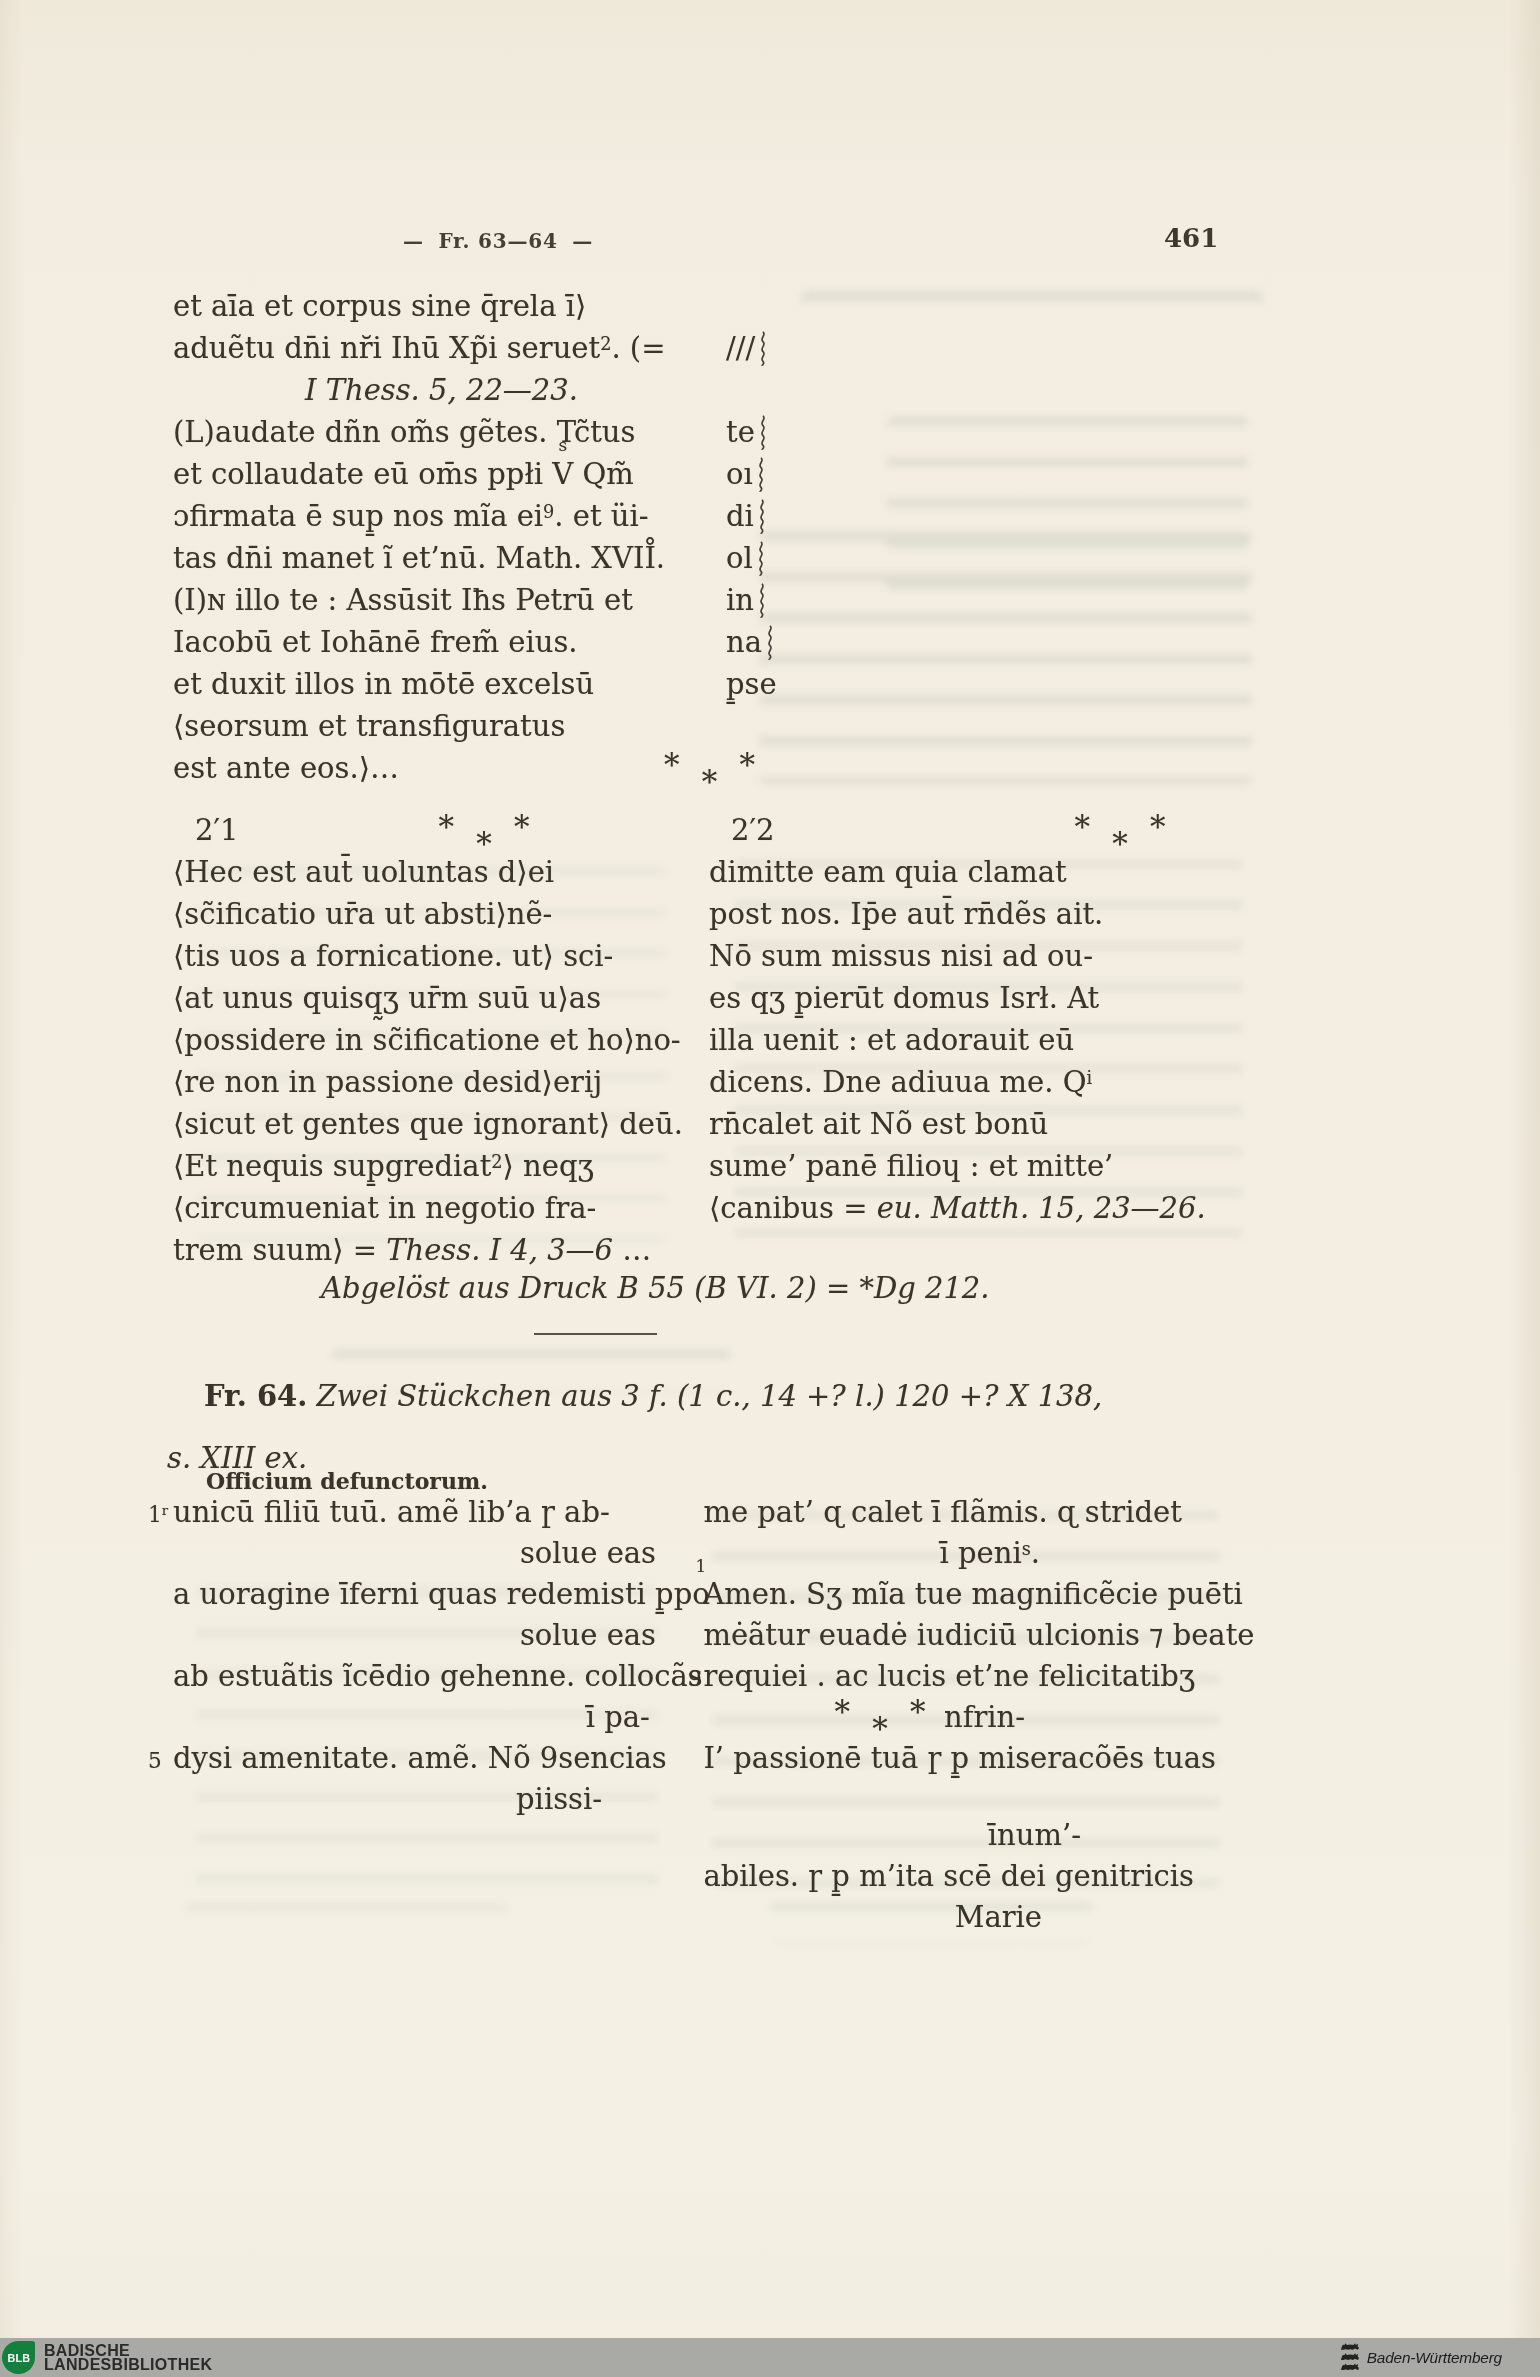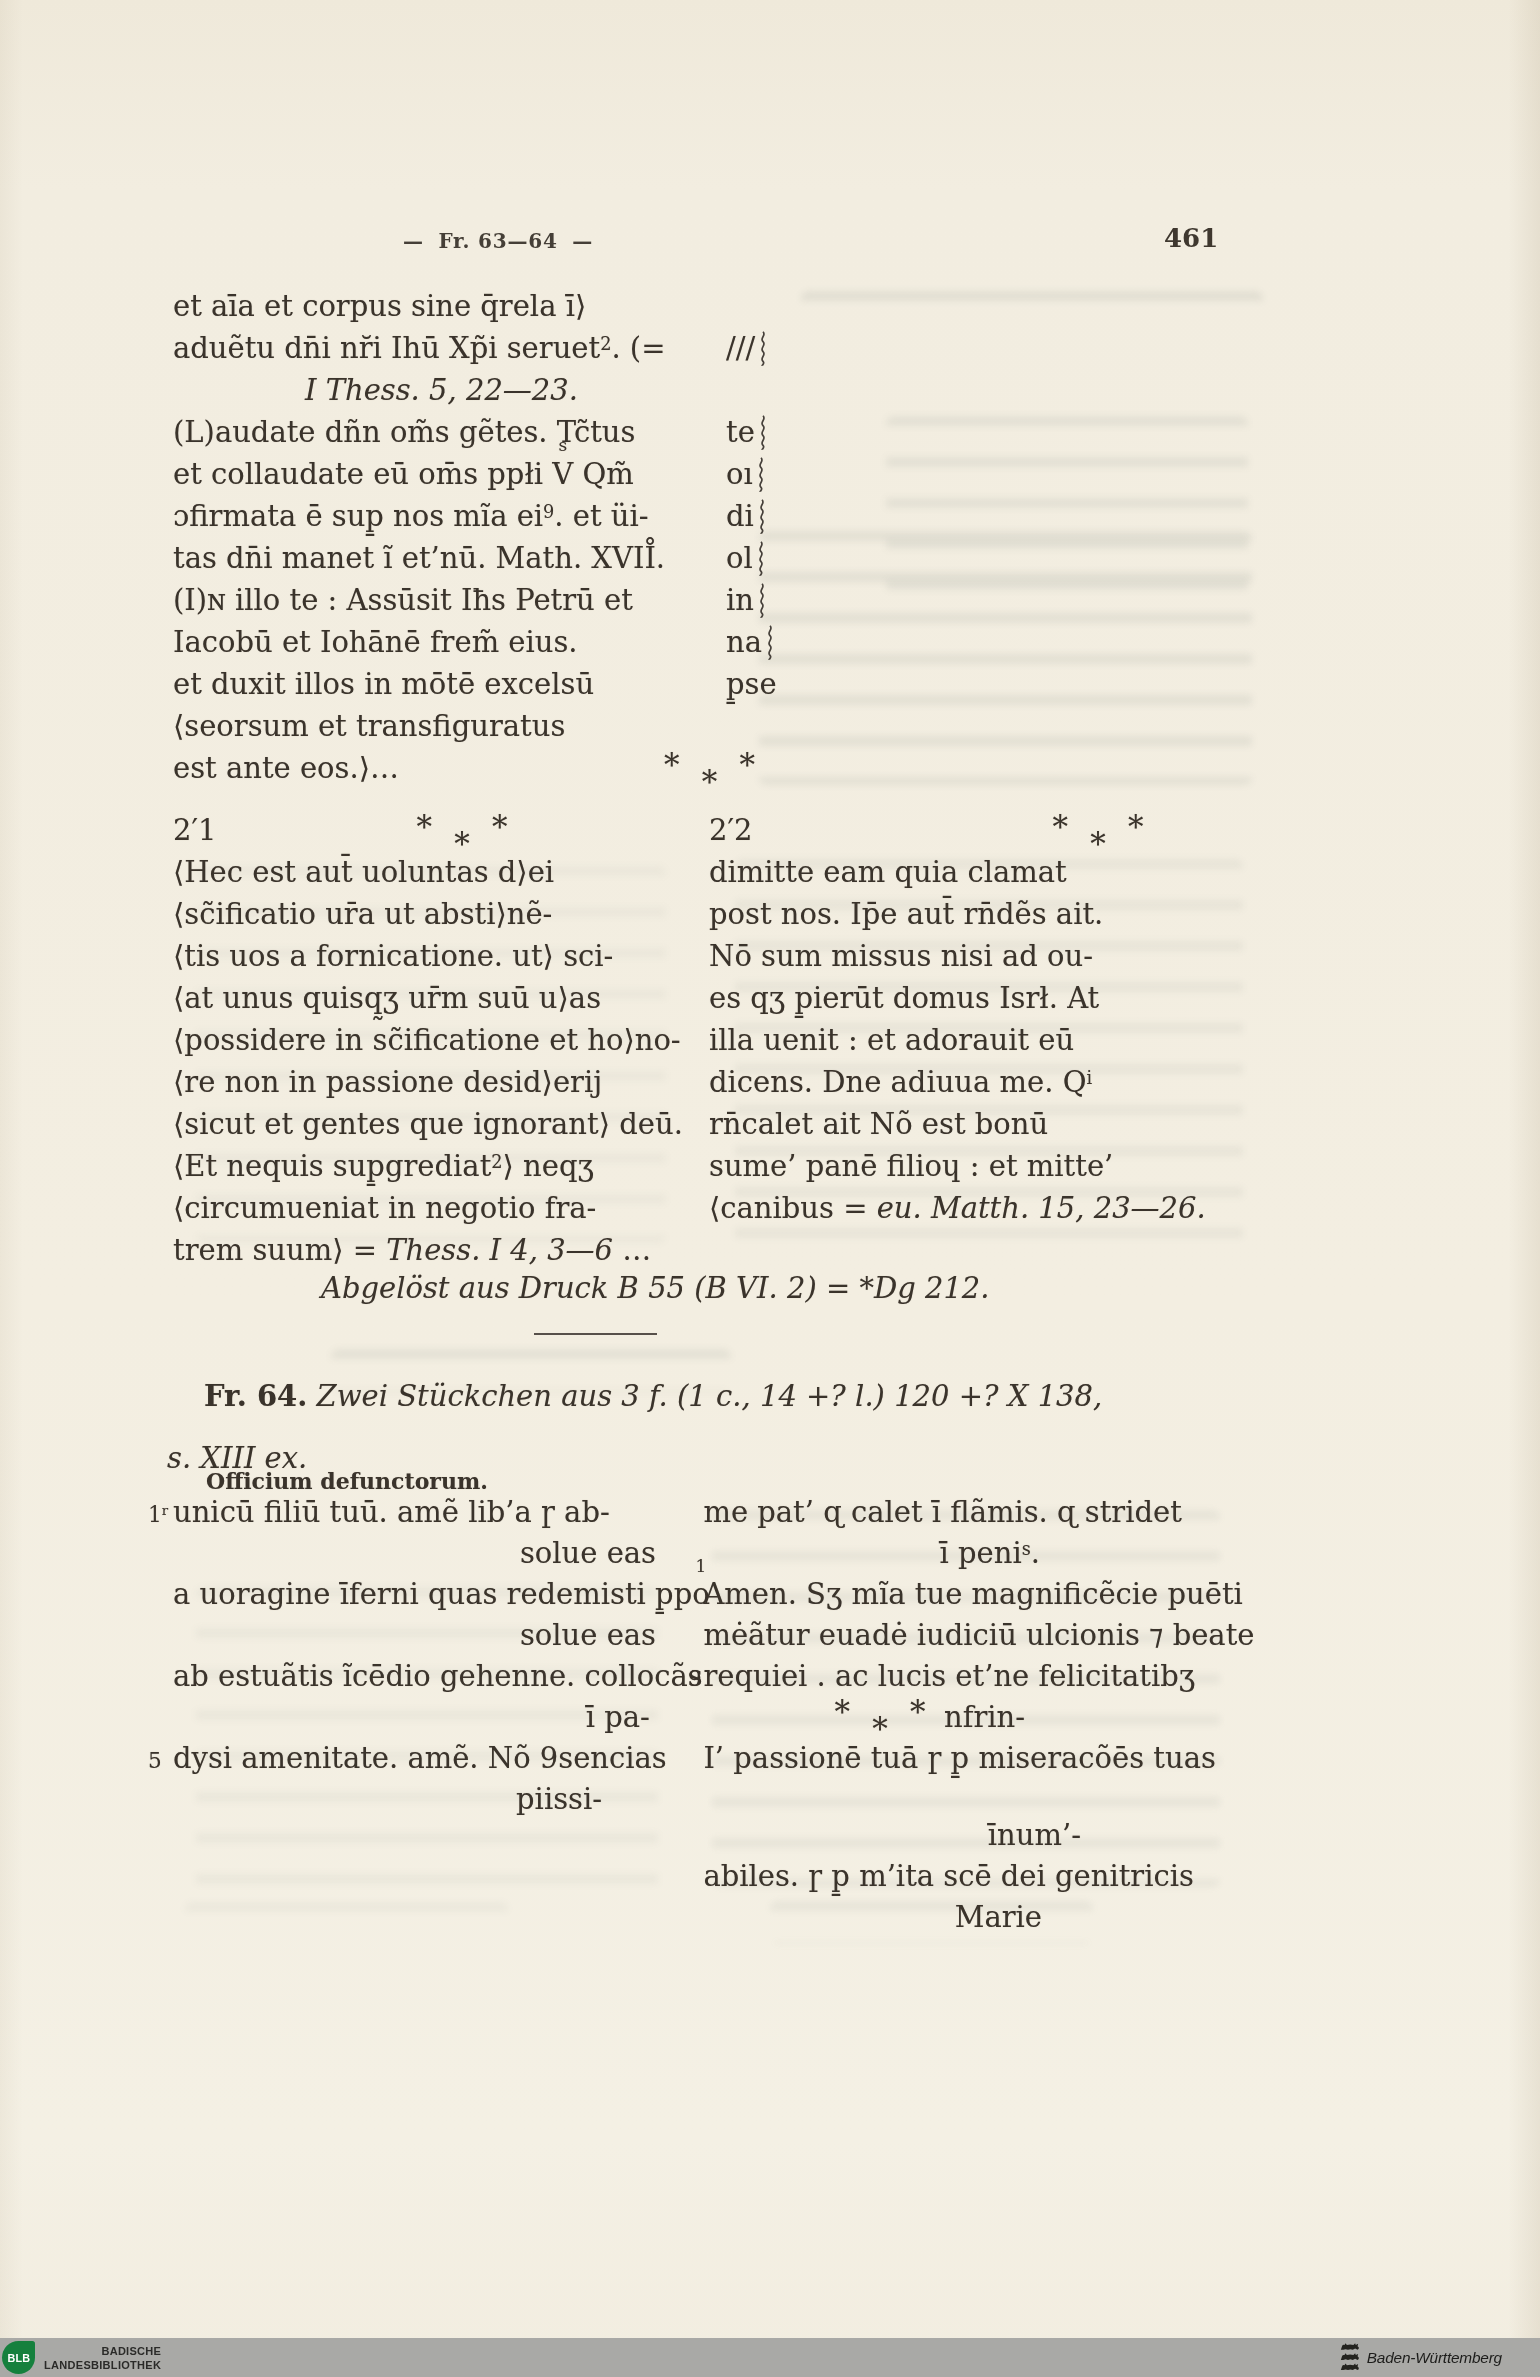--- a/index.html
+++ b/index.html
@@ -26,21 +26,21 @@
   .stk .ab{position:absolute;left:50%;top:-16px;transform:translateX(-50%);font-size:17px;line-height:1;}
   .num{position:absolute;font-size:21.6px;top:1.5px;}
   #sec1{position:absolute;left:173px;top:285px;}
   .r1{display:flex;height:42px;}
   .r1 .lc{width:512px;flex:none;}
   .fc{margin-left:41px;display:flex;align-items:center;gap:3.1px;font-size:29px;
     text-shadow:0 0 0.8px rgba(60,50,40,.30);}
   .tear{width:10px;height:35px;}
   #s2l{position:absolute;left:173px;top:809px;width:512px;}
   #s2r{position:absolute;left:709px;top:809px;width:570px;}
-  .lblrow{display:flex;align-items:flex-start;}
+  .lblrow{display:flex;align-items:flex-start;margin-left:22px;}
   .ast{display:inline-flex;flex-direction:column;align-items:center;width:91px;line-height:1;}
   .ast .tr{display:flex;justify-content:space-between;width:100%;height:21.6px;font-size:31px;}
   .ast .br{font-size:31px;height:20px;margin-top:-4.6px;}
   .lblrow .ast{margin-top:3.1px;}
   #note{position:absolute;left:321px;top:1267px;font-size:28.5px;height:39px;line-height:39px;
     white-space:nowrap;text-shadow:0 0 0.8px rgba(60,50,40,.30);}
   .rule{position:absolute;left:534px;top:1333px;width:123px;height:2.3px;background:#57504a;}
   #h641{position:absolute;left:204px;top:1375px;}
   #h642{position:absolute;left:167px;top:1417px;margin-top:20px;}
   #h643{position:absolute;left:206px;top:1460px;}
@@ -51,22 +51,22 @@
   #f64l .num{left:-25px;}
   #f64r .num{left:-15.4px;}
   .flex{display:flex;align-items:flex-start;}
   .flex1{flex:1;}
   
   .ftr{position:absolute;left:0;top:2338px;width:1540px;height:39px;background:#a9a9a6;
     font-family:"Liberation Sans",sans-serif;}
   .blb{position:absolute;left:2.3px;top:3.1px;width:33px;height:33px;background:#15803d;
     border-radius:50% 8% 50% 50%;display:flex;align-items:center;justify-content:center;
     color:#ffffff;font-weight:bold;font-size:10.8px;letter-spacing:0.2px;}
-  .lib{position:absolute;left:44px;top:6.2px;font-size:11px;font-weight:bold;color:#2b2b29;
-    line-height:14px;letter-spacing:0.3px;text-align:right;}
+  .lib{position:absolute;left:44px;top:6.2px;font-size:16px;font-weight:bold;color:#2b2b29;
+    line-height:14px;letter-spacing:0.3px;}
   .bw{position:absolute;left:1339px;top:0;height:39px;display:flex;align-items:center;gap:6.2px;font-style:italic;}
   .bw svg{width:21.6px;height:31px;}
   .bw .st{font-size:15.4px;color:#1d1d1b;letter-spacing:-0.2px;}
 </style>
 </head>
 <body>
 
 <div class="page">
 
   <div class="edge-l"></div>

